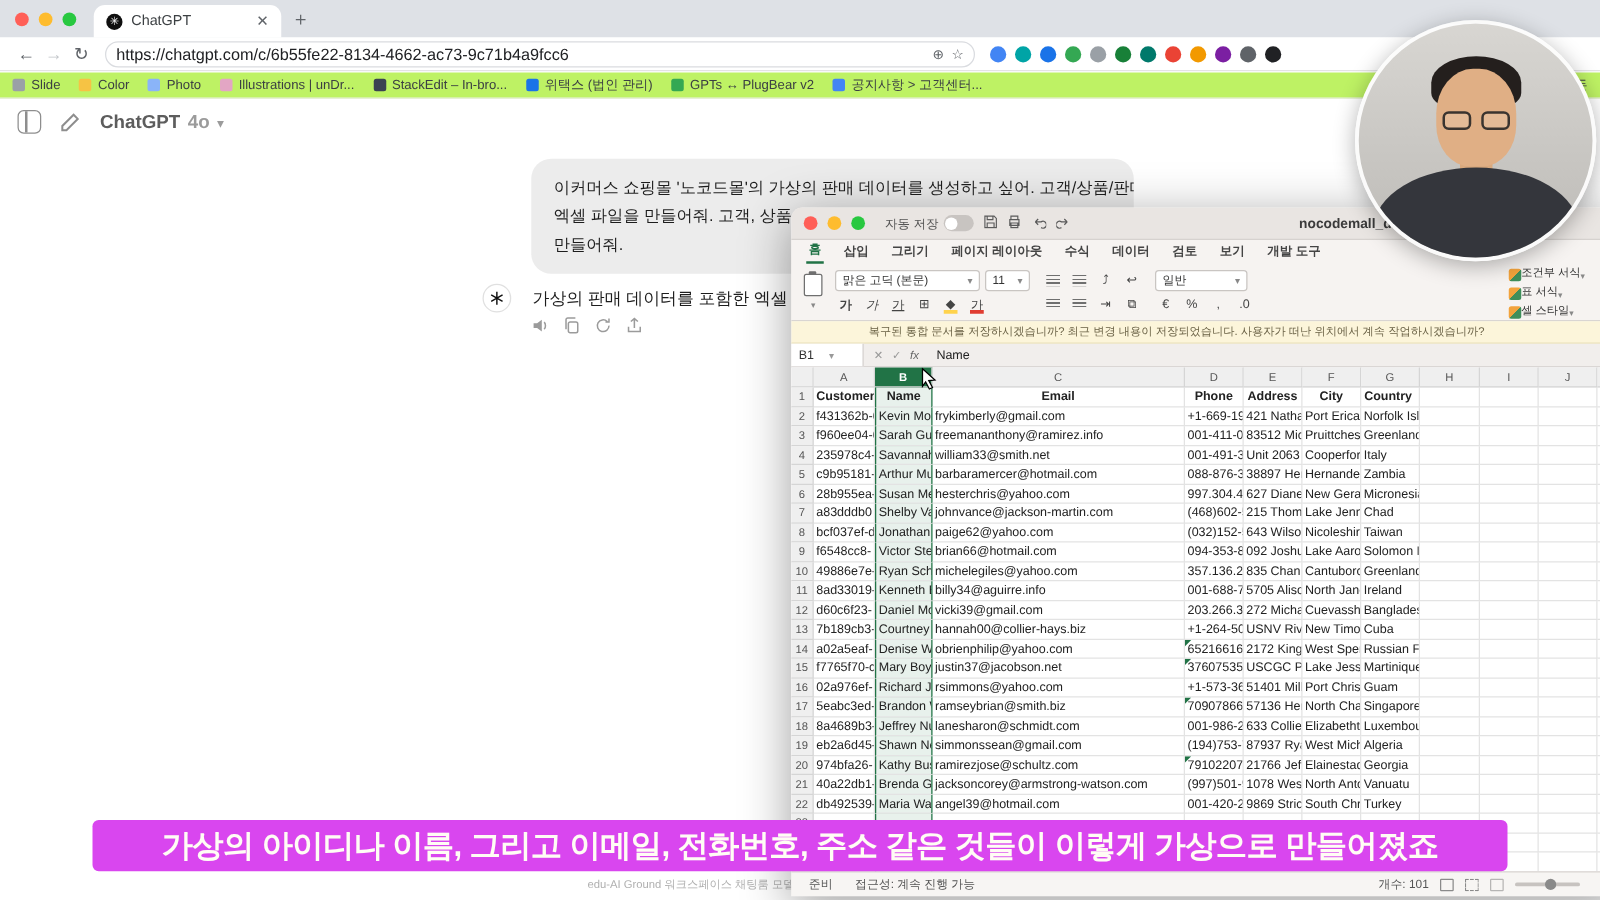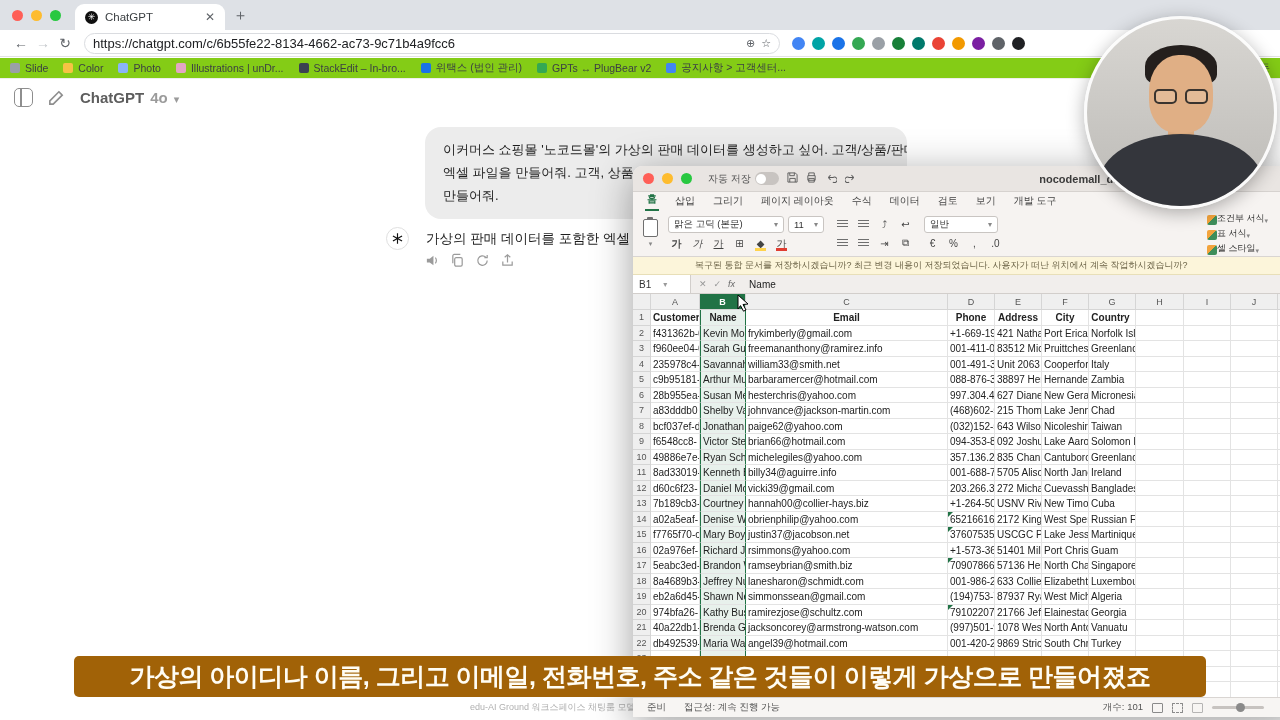--- a/index.html
+++ b/index.html
@@ -23,21 +23,21 @@
   .navbtn { width:22px; text-align:center; color:#5f6368; font-size:14px; }
   .navbtn.dis { color:#c4c7cb; }
   .omnibox { display:flex; align-items:center; height:21px; border:1px solid #dadce0; border-radius:12px;
              background:#fff; flex:none; width:696px; margin-left:8px; padding:0 8px; }
   .omnibox .url { font-size:13px; color:#202124; flex:1; white-space:nowrap; overflow:hidden; }
   .omni-ic { color:#5f6368; font-size:11px; margin-left:6px; }
   .exts { display:flex; align-items:center; gap:7px; margin-left:12px; }
   .ext-dot { width:13px; height:13px; border-radius:50%; }
   .right-ics { position:absolute; right:8px; top:35px; display:flex; gap:10px; color:#5f6368; font-size:13px; }
 
-  .bookmarks { position:absolute; left:0; top:58px; width:1280px; height:21px; background:#84cc16; border-bottom:1px solid #eee;
+  .bookmarks { position:absolute; left:0; top:58px; width:1280px; height:21px; background:#bef264; border-bottom:1px solid #eee;
                display:flex; align-items:center; padding:0 10px; gap:16px; }
   .bm { display:flex; align-items:center; gap:5px; font-size:10.5px; color:#3c4043; white-space:nowrap; }
   .bm-ico { width:10px; height:10px; border-radius:2px; flex:none; }
   .bm-more { margin-left:auto; display:flex; align-items:center; gap:4px; font-size:10.5px; color:#3c4043; }
 
   
   .gpt-top { position:absolute; left:14px; top:88px; display:flex; align-items:center; gap:14px; }
   .gpt-ic { width:19px; height:19px; border:1.6px solid #8e8e8e; border-radius:5px; position:relative; }
   .gpt-ic.panel::after { content:""; position:absolute; left:5px; top:0; bottom:0; width:1.6px; background:#8e8e8e; }
   .gpt-ic.compose { border:none; }
@@ -68,21 +68,21 @@
               border-bottom:1px solid #d6d2cf; position:relative; }
   .xl-title .light { width:11px; height:11px; }
   .xl-auto { display:flex; align-items:center; gap:4px; margin-left:8px; font-size:10px; color:#555; }
   .toggle { width:24px; height:13px; border-radius:7px; background:#c8c4c1; position:relative; }
   .toggle::after { content:""; position:absolute; left:1.5px; top:1.5px; width:10px; height:10px; border-radius:50%; background:#fff; }
   .xl-qic { color:#5a5a5a; font-size:11px; }
   .xl-doc { position:absolute; left:455px; transform:translateX(-50%); font-size:11px; font-weight:700; color:#3b3b3b; white-space:nowrap; }
   .xl-doc .chev { font-weight:400; color:#888; font-size:9px; }
 
   .xl-tabs { height:19px; display:flex; align-items:flex-end; gap:14px; padding:0 12px; background:#f6f3f1; font-size:10px; color:#444; }
-  .xl-tab { padding:2px 2px 3px; }
+  .xl-tab { padding:2px 2px 3px;font-weight:bold; }
   .xl-tab.active { color:#217346; font-weight:700; border-bottom:2px solid #217346; }
 
   .xl-ribbon { height:46px; background:#f6f3f1; border-bottom:1px solid #d9d5d2; display:flex; align-items:center;
                padding:2px 10px; gap:10px; }
   .rib-group { display:flex; flex-direction:column; gap:3px; }
   .rib-row { display:flex; align-items:flex-start; gap:4px; }
   .ddl { display:flex; align-items:center; justify-content:space-between; background:#fff; border:1px solid #c9c5c2;
          border-radius:3px; height:17px; padding:0 5px; font-size:9.5px; color:#333; }
   .ddl .chev { color:#888; font-size:8px; margin-left:5px; }
   .mini { min-width:17px; height:16px; border-radius:3px; display:flex; align-items:center; justify-content:center;
@@ -139,21 +139,21 @@
   .cam .neck { position:absolute; left:50%; transform:translateX(-50%); bottom:66px; width:26px; height:18px; background:#d9a97e; }
   .cam .head { position:absolute; left:50%; transform:translateX(-50%); top:36px; width:64px; height:78px;
                background:#e3b astray; background:#e0af85; border-radius:46% 46% 42% 42%; }
   .cam .hair { position:absolute; left:50%; transform:translateX(-50%); top:26px; width:72px; height:42px;
                background:#241f1d; border-radius:50% 50% 30% 30%; }
   .cam .glasses { position:absolute; left:50%; transform:translateX(-50%); top:70px; width:58px; height:16px; }
   .cam .lens { position:absolute; top:0; width:23px; height:15px; border:2px solid #3a342f; border-radius:5px; background:rgba(255,255,255,.15); }
   .cam .lens.l { left:2px; } .cam .lens.r { right:2px; }
 
   
-  .subtitle { position:absolute; left:74px; top:656px; width:1132px; height:41px; background:#a16207; border-radius:5px;
+  .subtitle { position:absolute; left:74px; top:656px; width:1132px; height:41px; background:#d946ef; border-radius:5px;
               z-index:50; display:flex; align-items:center; justify-content:center; }
   .subtitle span { color:#fffdf4; font-size:25px; font-weight:700; letter-spacing:-0.5px; white-space:nowrap; }
 </style>
 </head>
 <body>
 
 <div id="stage">
 
   <div class="tabstrip">
     <div class="lights">

